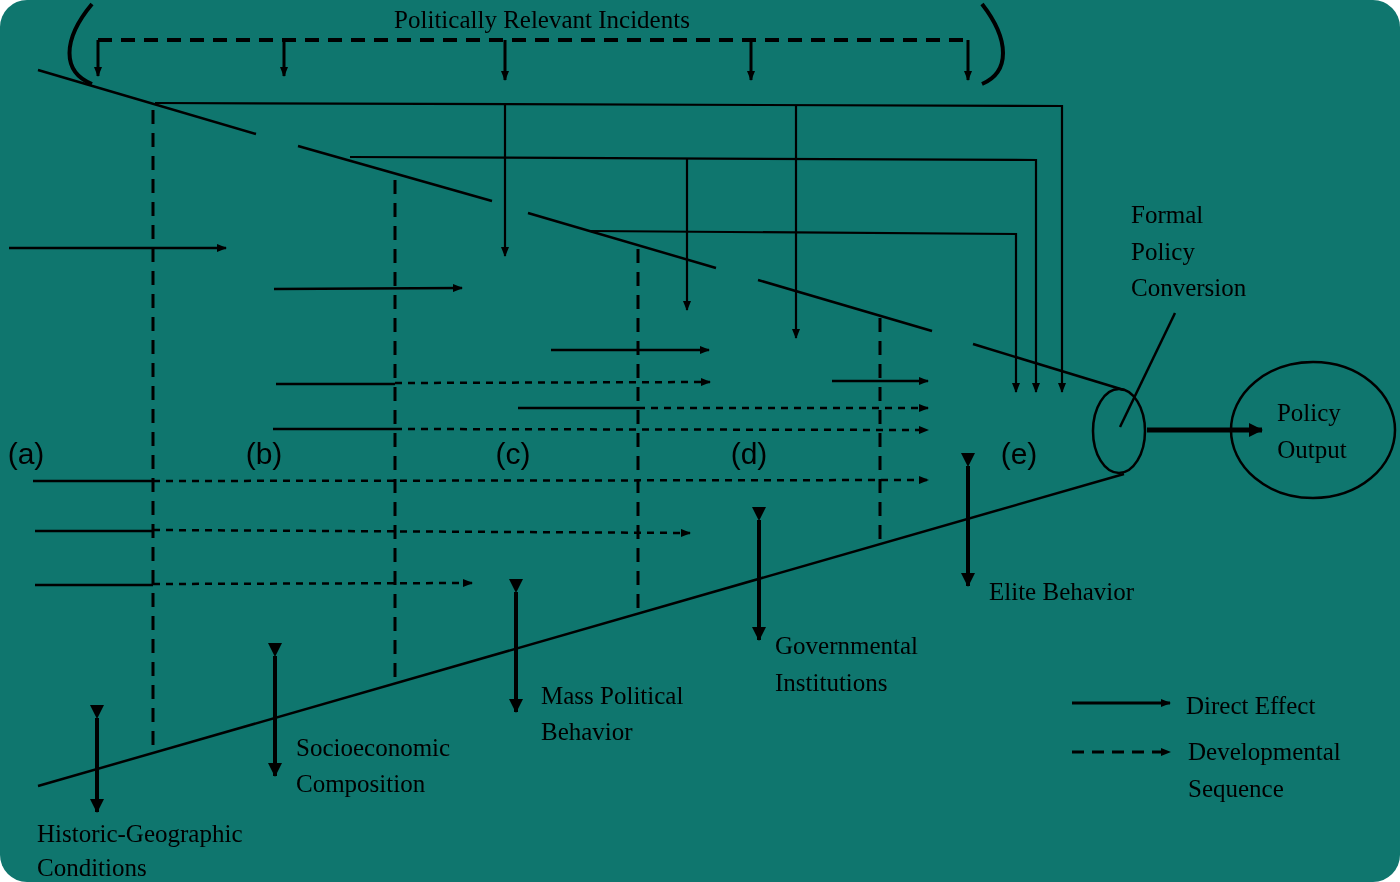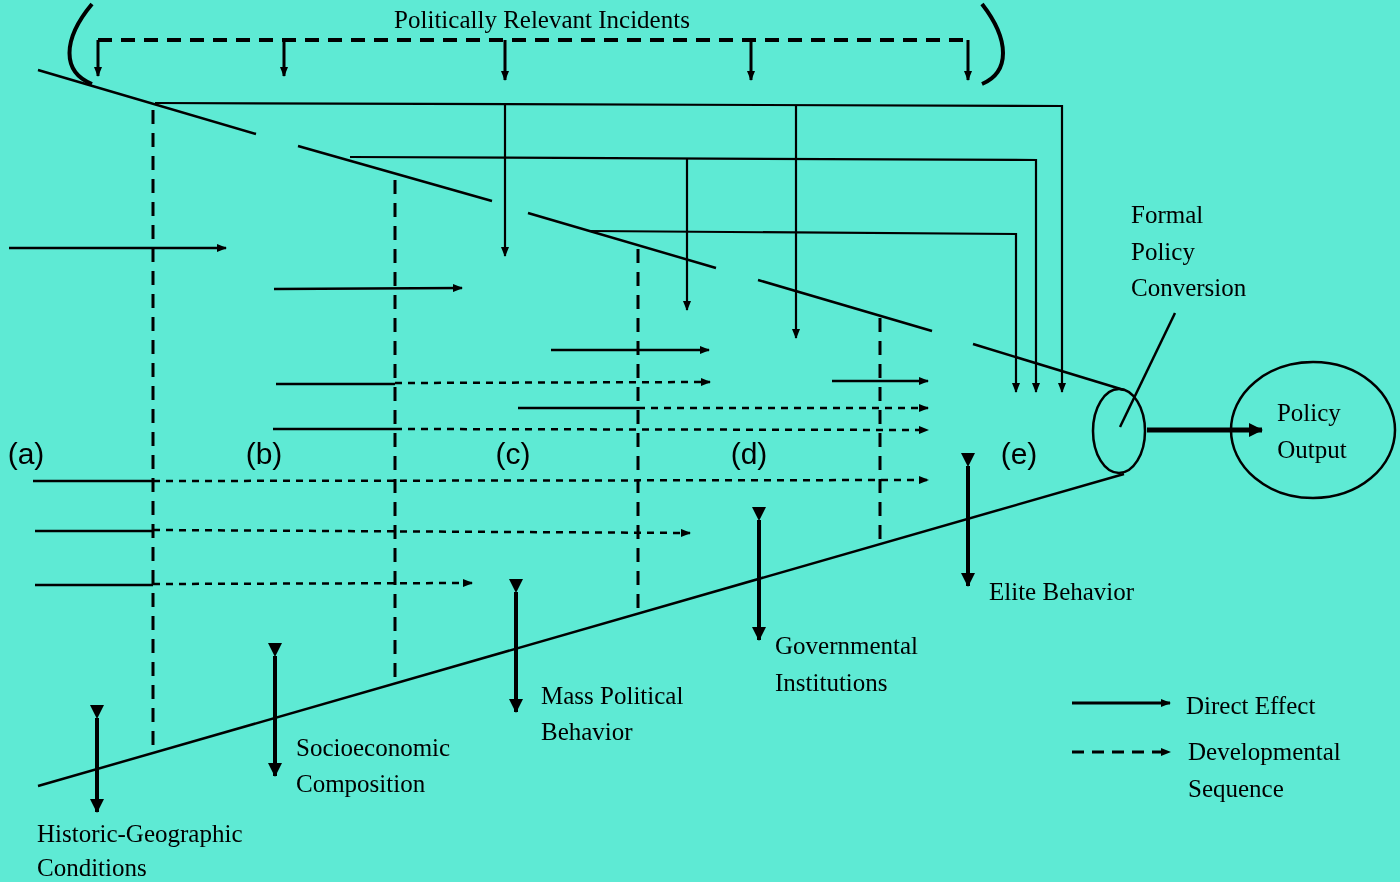--- a/index.html
+++ b/index.html
@@ -1,16 +1,16 @@
 <!DOCTYPE html>
 <html><head>
 <meta charset="utf-8">
 <style>
   html, body { margin: 0; padding: 0; background: #ffffff; }
-  #stage { position: relative; width: 1400px; height: 882px; overflow: hidden; background: #5eead4; }
+  #stage { position: relative; width: 1400px; height: 882px; overflow: hidden; background: #0f766e; border-radius: 27px; }
   svg { position: absolute; left: 0; top: 0; }
   .serif { font-family: "Liberation Serif", "DejaVu Serif", serif; fill: #000; }
   .sans { font-family: "Liberation Sans", "DejaVu Sans", sans-serif; fill: #000; }
 </style>
 </head>
 <body>
 
 <div id="stage">
 <svg width="1400" height="882" viewBox="0 0 1400 882">
   <defs>

